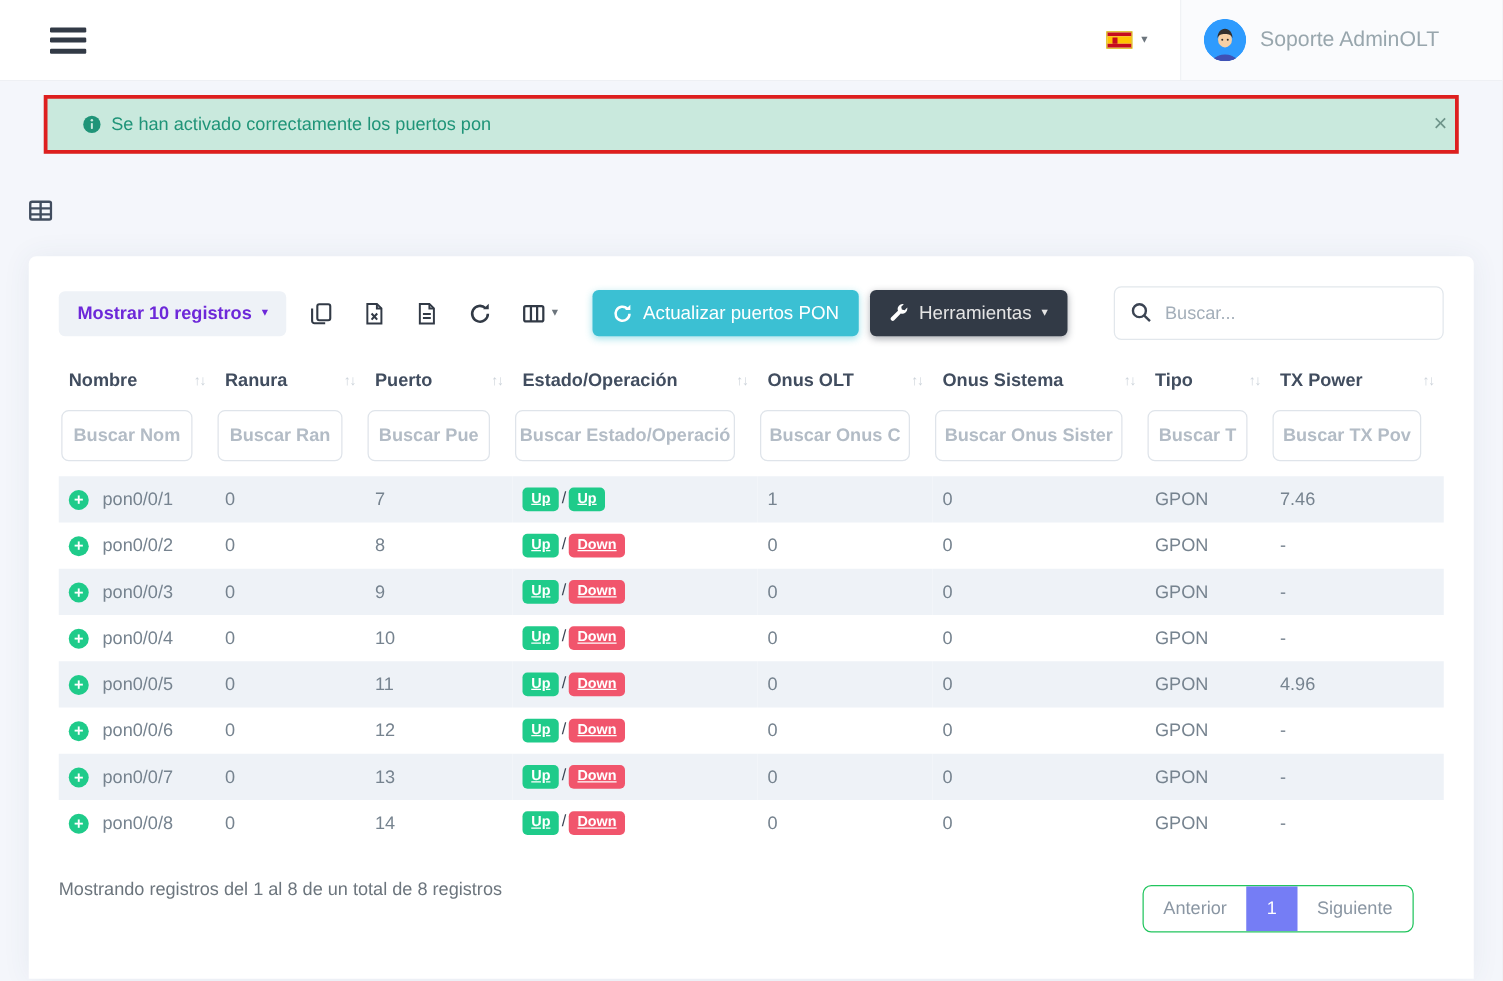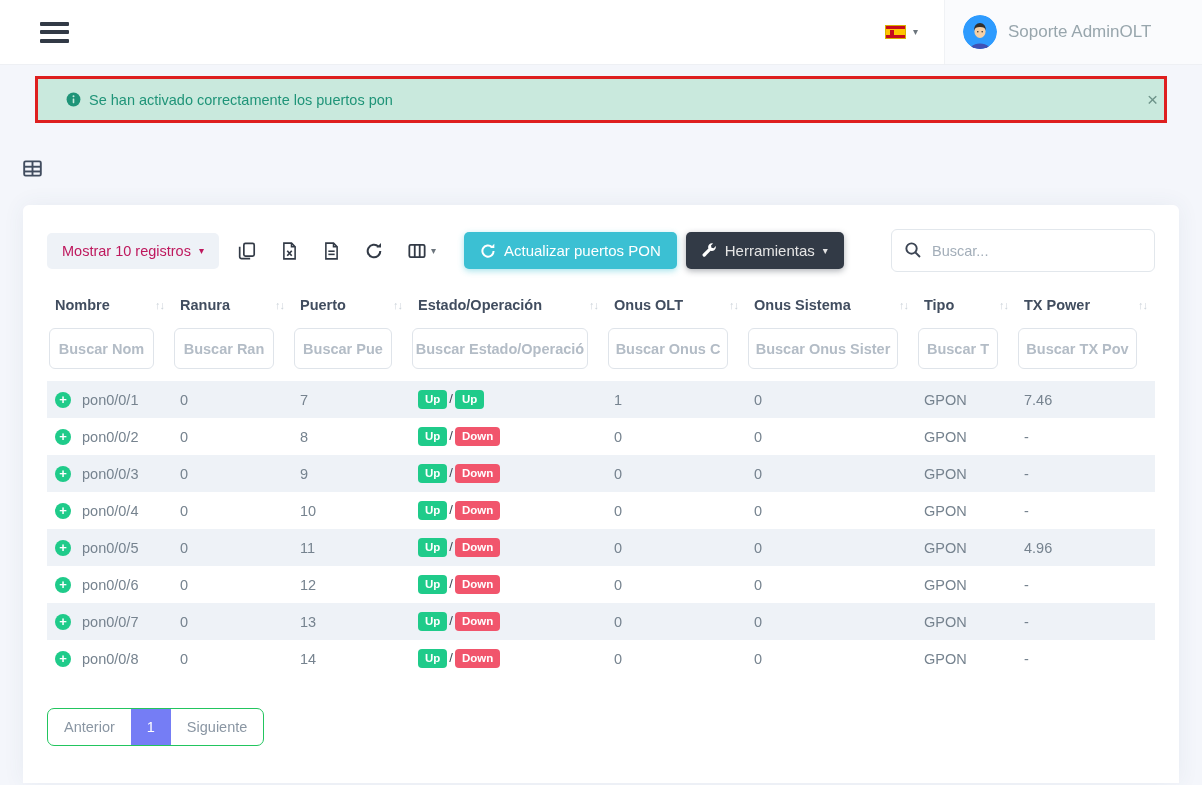--- a/index.html
+++ b/index.html
@@ -32,21 +32,21 @@
   
   .page-title { display:flex; align-items:center; gap:9px; margin:36px 23px 0 23px; color:#414d5f; }
   .page-title .txt { font-size:17.5px; font-weight:bold; letter-spacing:.2px; }
 
   
   .card { margin:27px 23px 0 23px; background:#ffffff; border-radius:6px 6px 0 0; box-shadow:0 0 22px rgba(60,80,120,.07); height:578px; padding:24px 24px 0 24px; }
 
   
   .toolbar { display:flex; align-items:center; }
   .btn { border:none; border-radius:5px; font-family:inherit; font-size:14.5px; cursor:pointer; display:inline-flex; align-items:center; gap:8px; }
-  .btn-light { background:#eef2f7; color:#be185d; padding:10px 15px; }
+  .btn-light { background:#eef2f7; color:#6d28d9; padding:10px 15px;font-weight:bold; }
   .icon-btn { background:transparent; border:none; color:#323a46; padding:6px; margin-left:13px; cursor:pointer; display:inline-flex; align-items:center; }
   .icon-btn svg { display:block; }
   .btn-teal { background:#3bc0d3; color:#fff; padding:10px 16px; font-size:15px; margin-left:22px; box-shadow:0 2px 6px rgba(59,192,211,.45); }
   .btn-dark { background:#323a46; color:#e5e5e5; padding:10px 16px; font-size:15px; margin-left:9px; box-shadow:0 2px 6px rgba(50,58,70,.4); }
   .btn .caret { color:inherit; }
   .search-wrap { margin-left:auto; position:relative; width:264px; }
   .search-wrap input { width:100%; height:43px; border:1px solid #e2e7ec; border-radius:6px; padding:0 12px 0 40px; font-family:inherit; font-size:14.5px; color:#3b4453; outline:none; }
   .search-wrap input::placeholder { color:#a3aeb9; }
   .search-wrap .mag { position:absolute; left:13px; top:12px; }
 
@@ -55,21 +55,21 @@
   th { text-align:left; font-size:14.5px; font-weight:bold; color:#414d5f; padding:10px 8px 9px 8px; cursor:pointer; }
   .th-inner { display:flex; align-items:center; justify-content:space-between; }
   .sort-icons { color:#ccd3da; font-size:11px; letter-spacing:-1px; white-space:nowrap; }
   .filter-row td { padding:6px 8px 12px 2px; }
   .filter-row input { width:calc(100% - 10px); height:41px; border:1px solid #dfe4ea; border-radius:6px; font-family:inherit; font-size:14.5px; text-align:center; color:#3b4453; outline:none; background:#fff;font-weight:bold; }
   .filter-row input::placeholder { color:#b3bcc6; }
   tbody td { font-size:14.5px; color:#76838f; padding:9px 8px; height:37px; vertical-align:middle; }
   tbody tr:nth-child(odd) { background:#eef2f7; }
   .name-cell { display:flex; align-items:center; gap:11px; }
   .plus-icon { width:16px; height:16px; border-radius:50%; background:#1fcb8a; color:#ffffff; font-size:13px; font-weight:bold; line-height:15px; text-align:center; cursor:pointer; flex:none; }
-  .badge { display:inline-block; border-radius:4px; color:#fff; font-size:11.5px; font-weight:bold; padding:3px 7px 3px 7px; line-height:1.1; }
+  .badge { display:inline-block; border-radius:4px; color:#fff; font-size:11.5px; font-weight:bold; padding:3px 7px 3px 7px; line-height:1.1;text-decoration:underline; }
   .badge-up { background:#1fcb8a; }
   .badge-down { background:#f1556c; }
   .slash { color:#3b4453; margin:0 2px; font-size:13px; }
 
   
   .table-footer { display:flex; justify-content:space-between; align-items:flex-start; margin-top:21px; }
   .info-text { font-size:14.5px; color:#6c757d; padding-top:6px; }
   .pagination { display:flex; border:1px solid #22c55e; border-radius:7px; overflow:hidden; background:#fff; margin-top:10px; margin-right:24px; }
   .page-item { font-size:14.5px; padding:10px 16px; cursor:pointer; }
   .page-prev, .page-next { color:#8a96a3; }
@@ -396,20 +396,21 @@
      <td><span class="badge badge-up">Up</span><span class="slash">/</span><span class="badge badge-down">Down</span></td>
      <td>0</td>
      <td>0</td>
      <td>GPON</td>
      <td>-</td>
           </tr>
         </tbody>
     </table>
 
     <div class="table-footer">
+      <div class="info-text">Mostrando registros del 1 al 8 de un total de 8 registros</div>
       <div class="pagination">
         <div class="page-item page-prev">Anterior</div>
         <div class="page-item page-active">1</div>
         <div class="page-item page-next">Siguiente</div>
       </div>
     </div>
 
   </div>
 </div>
 

